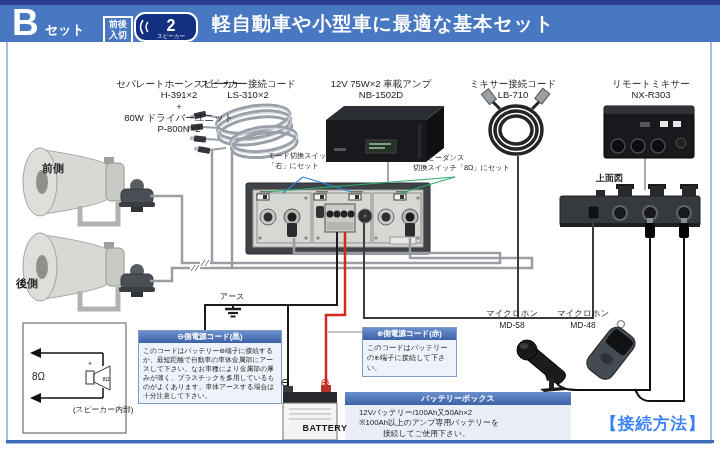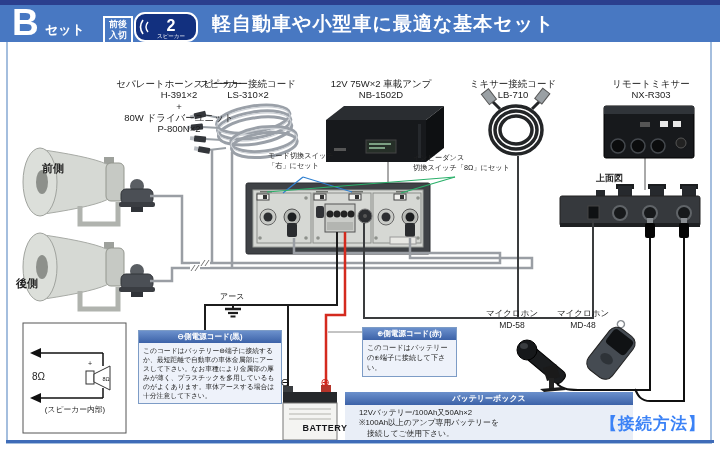--- a/index.html
+++ b/index.html
@@ -22,32 +22,32 @@
   
   .plabel{position:absolute;font-size:9.5px;line-height:11.3px;color:#1d1d1d;text-align:center;}
   .sidelabel{position:absolute;font-size:11px;font-weight:bold;color:#1d1d1d;}
   .callout{position:absolute;font-size:7.2px;line-height:9.8px;color:#222;}
   .tiny{position:absolute;font-size:8px;color:#222;}
   
   .note{position:absolute;border:1px solid #7d9cc6;background:#eef2fa;box-sizing:border-box;}
   .note-hd{background:linear-gradient(#6b90cc,#3c62a8);color:#fff;font-size:7.6px;font-weight:bold;
            text-align:center;line-height:12px;height:12px;}
   .note-bd{padding:3px 4px;font-size:6.8px;line-height:9px;color:#222;}
-  .batpanel{position:absolute;left:345px;top:392px;width:288px;height:50px;background:#e9eef7;}
+  .batpanel{position:absolute;left:345px;top:392px;width:226px;height:50px;background:#e9eef7;}
   .batpanel .note-hd{height:13px;line-height:13px;font-size:8px;}
   .batline{font-size:7.8px;line-height:10.3px;color:#222;padding-left:14px;}
-  .batline.indent{padding-left:22px;}
+  .batline.indent{padding-left:38px;}
   .battery-text{position:absolute;left:298px;top:423px;width:54px;text-align:center;
                 font-size:9px;font-weight:bold;color:#15161a;letter-spacing:.5px;}
   .polemark{position:absolute;width:12px;height:12px;font-size:11px;line-height:12px;text-align:center;}
   .miclabel{position:absolute;width:68px;text-align:center;font-size:8.5px;line-height:12px;color:#1d1d1d;}
   .method{position:absolute;left:593px;top:413px;width:120px;text-align:center;
           font-size:16.5px;font-weight:bold;color:#3b82f6;letter-spacing:1px;}
   .ohm{position:absolute;font-size:10px;color:#222;}
-  .cap{position:absolute;font-size:7.8px;color:#222;text-align:center;}
+  .cap{position:absolute;font-size:7.8px;color:#222;text-align:left;padding-left:48px;}
 </style>
 </head>
 <body>
 
 <div id="stage">
 
   <div class="hdr">
     <div class="hdr-strip"></div>
     <div class="set-letter">B</div>
     <div class="set-word">セット</div>

